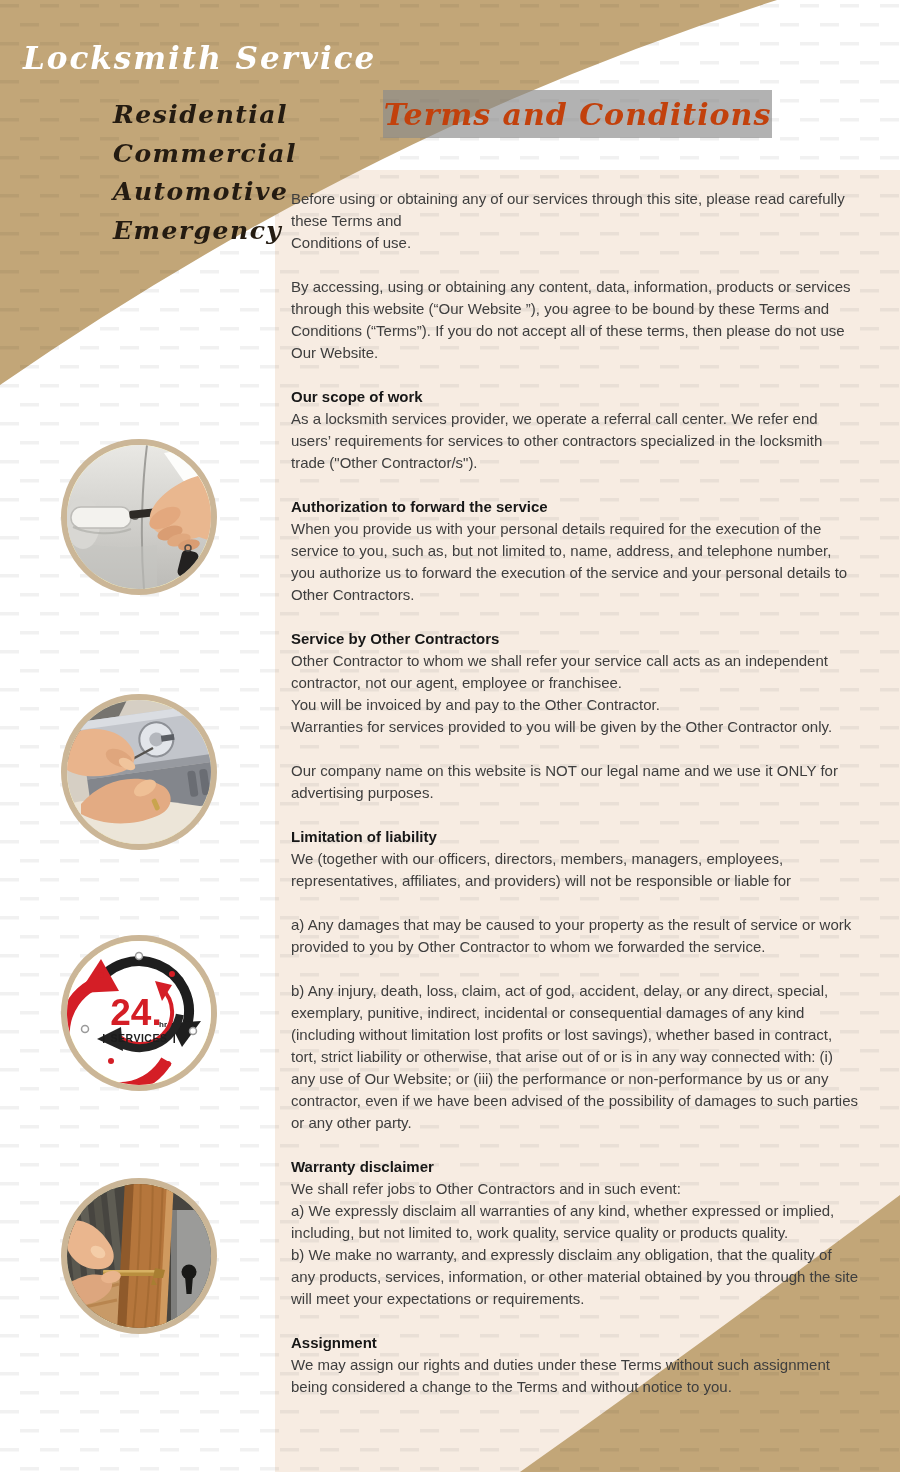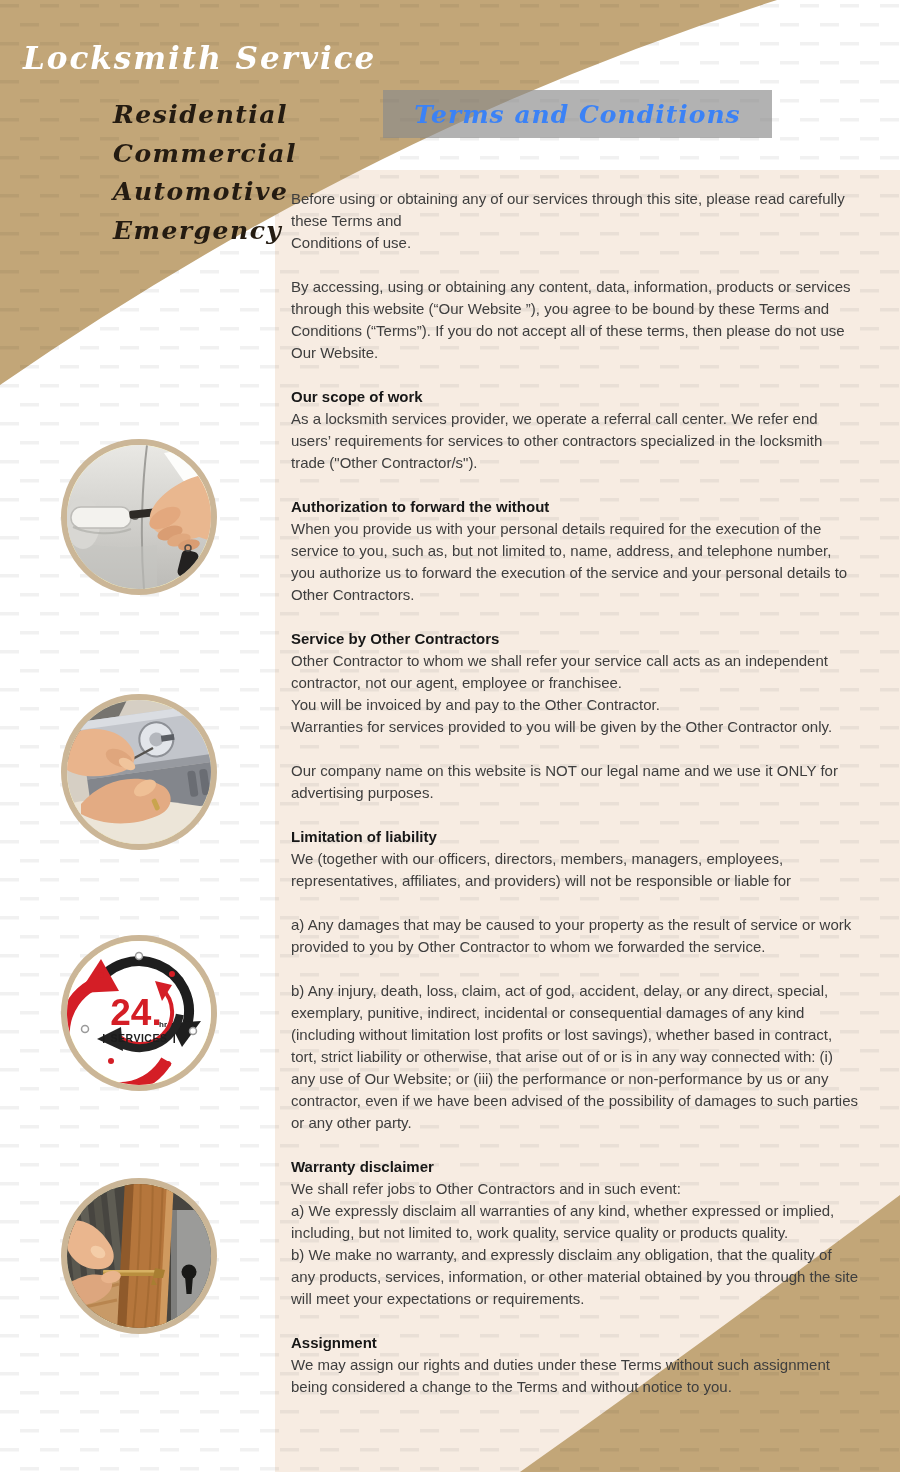--- a/index.html
+++ b/index.html
@@ -18,21 +18,21 @@
     font-family:"DejaVu Serif",serif;font-style:italic;font-weight:bold;
     font-size:25px;color:#241b11;letter-spacing:1.5px;line-height:38.5px;margin-left:48px;
   }
   .terms-bar{
     position:absolute;left:383px;top:90px;width:389px;height:48px;z-index:2;
     background:rgba(138,138,138,0.66);
     display:flex;align-items:center;justify-content:center;
   }
   .terms-bar span{
     font-family:"DejaVu Serif",serif;font-style:italic;font-weight:bold;
-    font-size:25px;color:#3b82f6;letter-spacing:1px;white-space:nowrap;
+    font-size:30px;color:#c2410c;letter-spacing:1px;white-space:nowrap;
   }
   .content{
     position:absolute;left:291px;top:188px;width:567px;z-index:2;
     font-size:15px;line-height:22px;color:#3e3e3e;
   }
   .sec .h{font-weight:bold;color:#171717;}
   .sec .h:empty{display:none;}
   .sec .b{white-space:pre-line;margin:0 0 22px 0;}
   .circle{
     position:absolute;left:61px;width:144px;height:144px;z-index:2;
@@ -198,21 +198,21 @@
     </section>
     <section class="sec">
 
       <div class="b">By accessing, using or obtaining any content, data, information, products or services through this website (“Our Website ”), you agree to be bound by these Terms and Conditions (“Terms”). If you do not accept all of these terms, then please do not use Our Website.</div>
     </section>
     <section class="sec">
       <div class="h">Our scope of work</div>
       <div class="b">As a locksmith services provider, we operate a referral call center. We refer end users’ requirements for services to other contractors specialized in the locksmith trade ("Other Contractor/s").</div>
     </section>
     <section class="sec">
-      <div class="h">Authorization to forward the without</div>
+      <div class="h">Authorization to forward the service</div>
       <div class="b">When you provide us with your personal details required for the execution of the service to you, such as, but not limited to, name, address, and telephone number, you authorize us to forward the execution of the service and your personal details to Other Contractors.</div>
     </section>
     <section class="sec">
       <div class="h">Service by Other Contractors</div>
       <div class="b">Other Contractor to whom we shall refer your service call acts as an independent contractor, not our agent, employee or franchisee.
 You will be invoiced by and pay to the Other Contractor.
 Warranties for services provided to you will be given by the Other Contractor only.</div>
     </section>
     <section class="sec">
 

